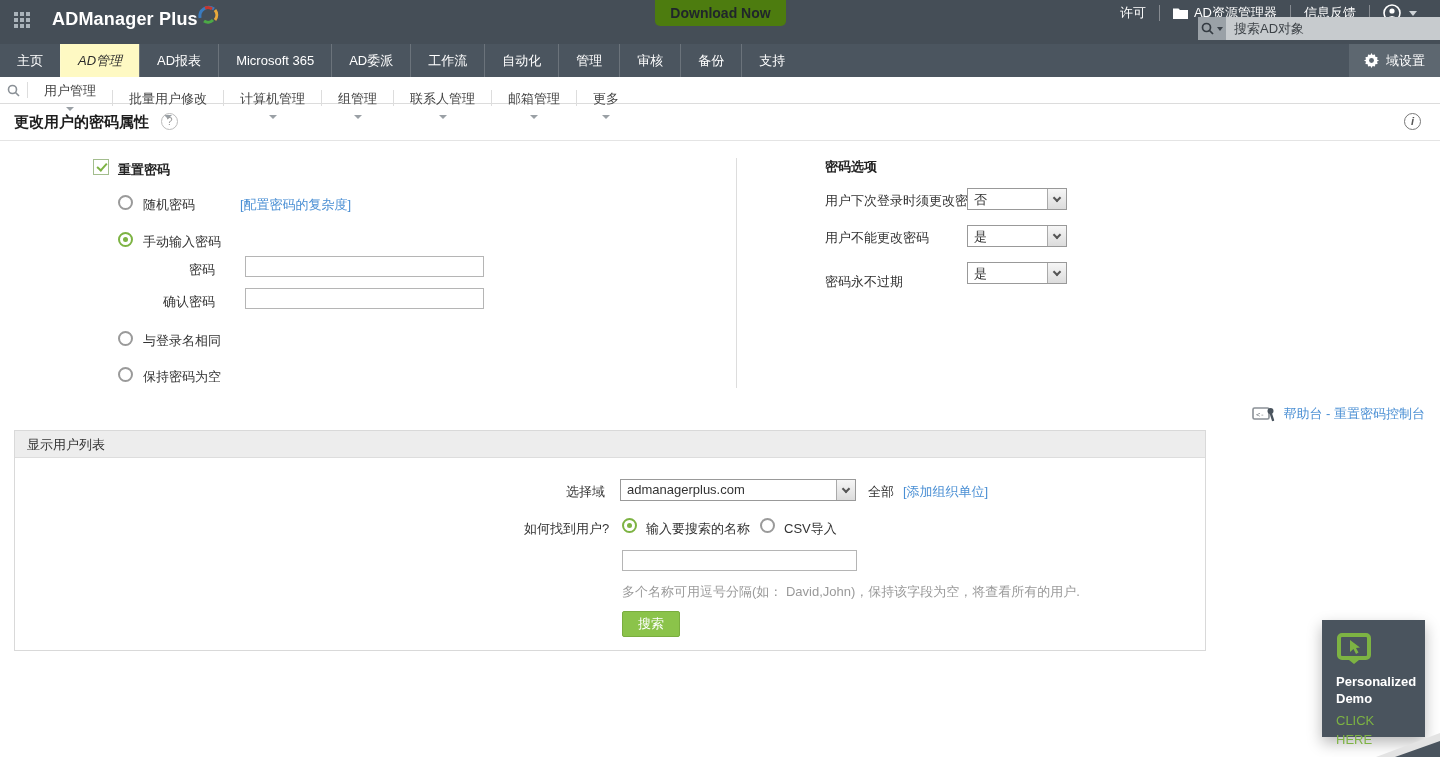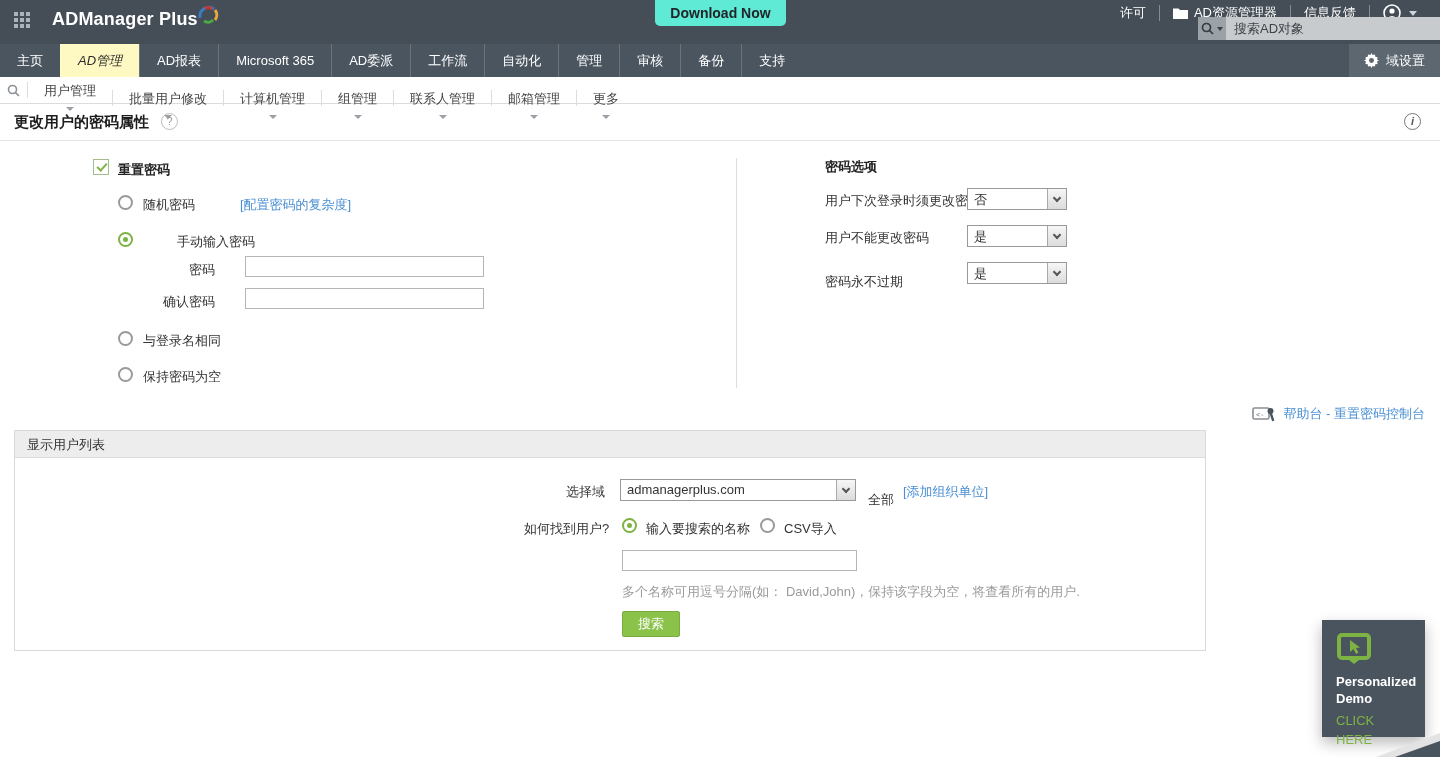--- a/index.html
+++ b/index.html
@@ -10,21 +10,21 @@
   }
   
   .topbar { position:absolute; left:0; top:0; width:1440px; height:44px; background:#454e57; }
   .grid-icon { position:absolute; left:14px; top:12px; width:20px; height:20px;
     display:grid; grid-template-columns:repeat(3,4px); grid-template-rows:repeat(3,4px); gap:2px; cursor:pointer;}
   .grid-icon i { background:#aab3ba; }
   .logo { position:absolute; left:52px; top:9px; display:flex; align-items:center; cursor:pointer;}
   .logo .logo-text { color:#fff; font-weight:bold; font-size:18px; letter-spacing:.2px; }
   .logo svg { margin-left:-6px; margin-top:-10px; }
   .download-btn { position:absolute; left:655px; top:0; width:131px; height:26px;
-    background:#5eead4; color:#20262b; font-weight:bold; font-size:14px; text-align:center;
+    background:#4d7c0f; color:#20262b; font-weight:bold; font-size:14px; text-align:center;
     line-height:26px; border-radius:0 0 5px 5px; cursor:pointer; }
   .topbar-links { position:absolute; right:10px; top:0; height:26px; display:flex; align-items:center; color:#fff; }
   .topbar-links .tlink { padding:0 13px; display:flex; align-items:center; gap:6px; cursor:pointer; height:16px; }
   .topbar-links .tlink + .tlink { border-left:1px solid rgba(255,255,255,.35); }
   .caret { display:inline-block; width:0; height:0; border-left:4px solid transparent;
     border-right:4px solid transparent; border-top:5px solid #cfd4d8; margin-left:2px; }
   .topsearch { position:absolute; right:0; top:17px; width:242px; height:23px; display:flex; }
   .topsearch .ts-btn { width:28px; background:#9aa1a7; display:flex; align-items:center; justify-content:center; cursor:pointer; gap:1px;}
   .topsearch .ts-btn .caret { border-top-color:#3a4148; border-left-width:3px; border-right-width:3px; border-top-width:4px;}
   .topsearch input { flex:1; border:0; background:#c7cbce; padding:0 8px; font-size:13px; color:#333; font-family:inherit; }
@@ -217,21 +217,21 @@
 
 <div>
   <span class="checkbox" style="left:93px; top:159px; position:absolute;"></span>
   <span class="flabel bold" style="left:118px; top:161px;">重置密码</span>
 
   <span class="radio" style="left:118px; top:195px;"></span>
   <span class="flabel" style="left:143px; top:196px;">随机密码</span>
   <a class="blue-link flabel" style="left:240px; top:196px;">[配置密码的复杂度]</a>
 
   <span class="radio checked" style="left:118px; top:232px;"></span>
-  <span class="flabel" style="left:143px; top:233px;margin-left:34px;">手动输入密码</span>
+  <span class="flabel" style="left:143px; top:233px;">手动输入密码</span>
 
   <span class="flabel" style="left:189px; top:261px;">密码</span>
   <input class="text-input" style="left: 245px; top: 256px; width: 239px;">
 
   <span class="flabel" style="left:163px; top:293px;">确认密码</span>
   <input class="text-input" style="left: 245px; top: 288px; width: 239px;">
 
   <span class="radio" style="left:118px; top:331px;"></span>
   <span class="flabel" style="left:143px; top:332px;">与登录名相同</span>
 
@@ -283,21 +283,21 @@
   <div class="userlist-header">显示用户列表</div>
 </div>
 
 <span class="flabel" style="left:566px; top:483px;">选择域</span>
 <div class="select" style="left:620px; top:479px; width:236px;">
   <span class="sel-val">admanagerplus.com</span>
   <span class="sel-btn">
       <i></i>
     </span>
 </div>
-<span class="flabel" style="left:868px; top:483px;margin-top:8px;">全部</span>
+<span class="flabel" style="left:868px; top:483px;">全部</span>
 <a class="blue-link flabel" style="left:903px; top:483px;">[添加组织单位]</a>
 
 <span class="flabel" style="left:524px; top:520px;">如何找到用户?</span>
 <span class="radio checked" style="left:622px; top:518px;"></span>
 <span class="flabel" style="left:646px; top:520px;">输入要搜索的名称</span>
 <span class="radio" style="left:760px; top:518px;"></span>
 <span class="flabel" style="left:784px; top:520px;">CSV导入</span>
 
 <input class="text-input" style="left: 622px; top: 550px; width: 235px;">
 

